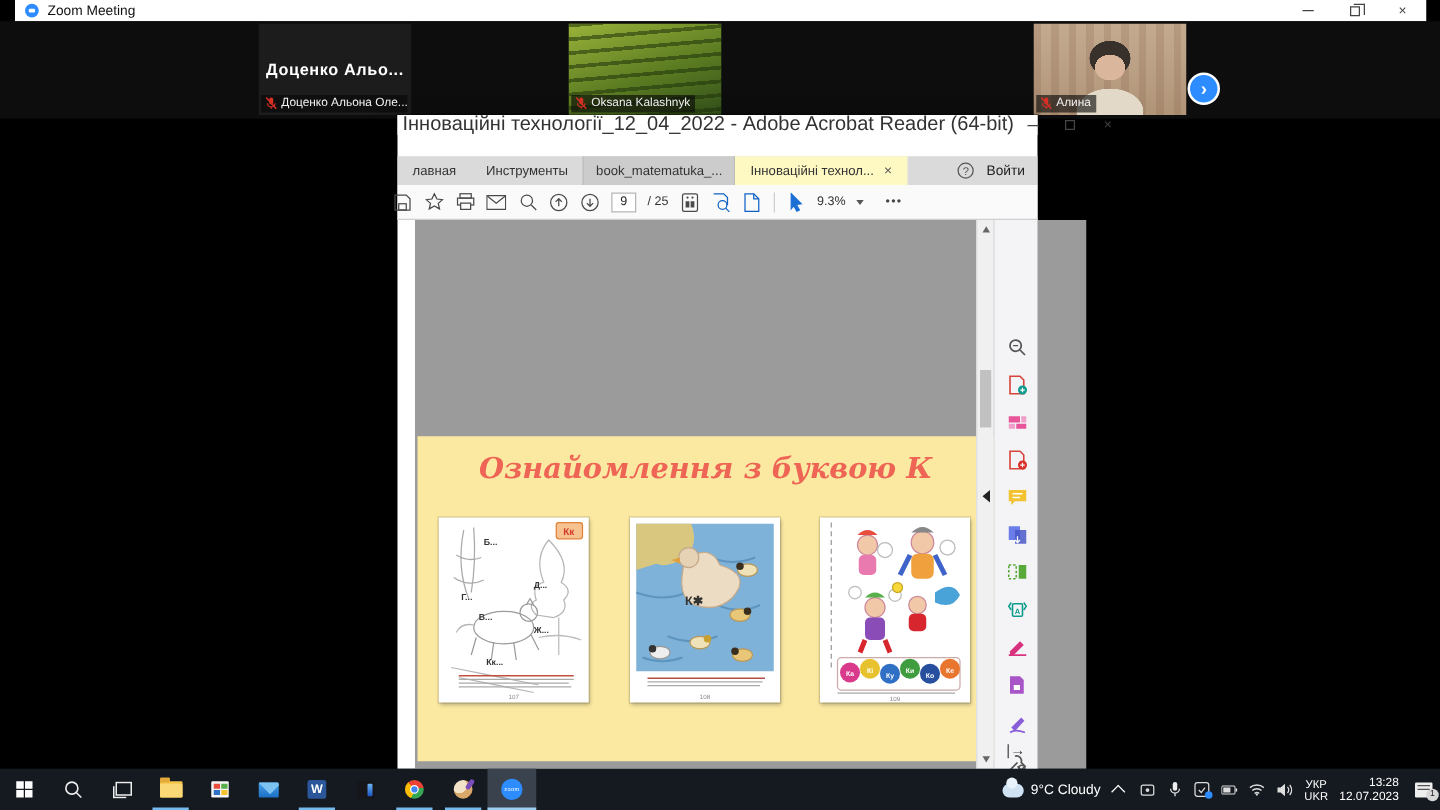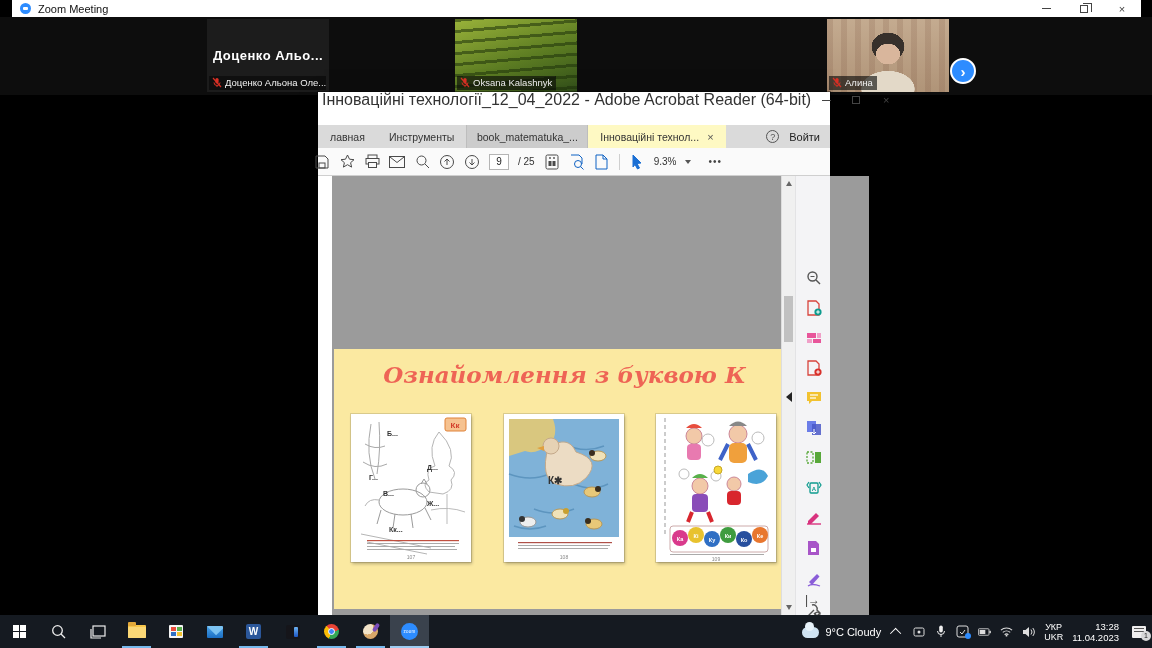--- a/index.html
+++ b/index.html
@@ -633,19 +633,19 @@
           <path d="M1 4h2.5L7 1v10L3.5 8H1z" fill="#ddd"></path>
           <path d="M9 3.5a4 4 0 0 1 0 5M10.8 2a6.5 6.5 0 0 1 0 8" stroke="#ddd" fill="none"></path>
         </svg>
       </span>
     <span class="lang-block">
       <div>УКР</div>
       <div>UKR</div>
     </span>
     <span class="clock-block">
       <div>13:28</div>
-      <div>11.04.2023</div>
+      <div>12.07.2023</div>
     </span>
     <span class="notif-ico">
       <span class="notif-badge">1</span>
     </span>
   </span>
 </div>
 
 </body></html>

